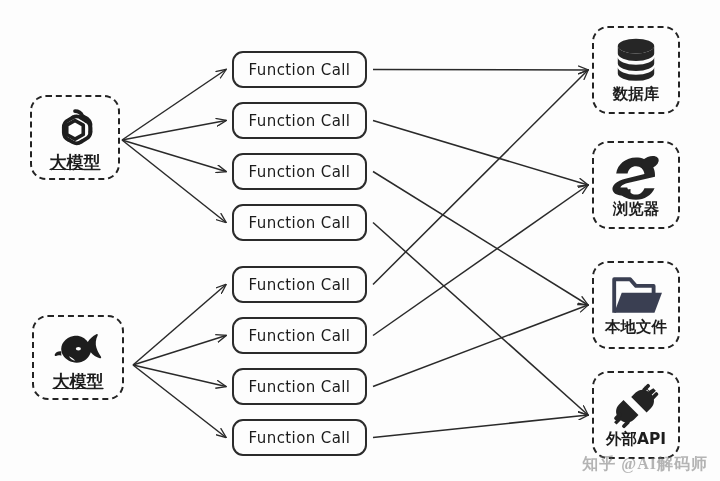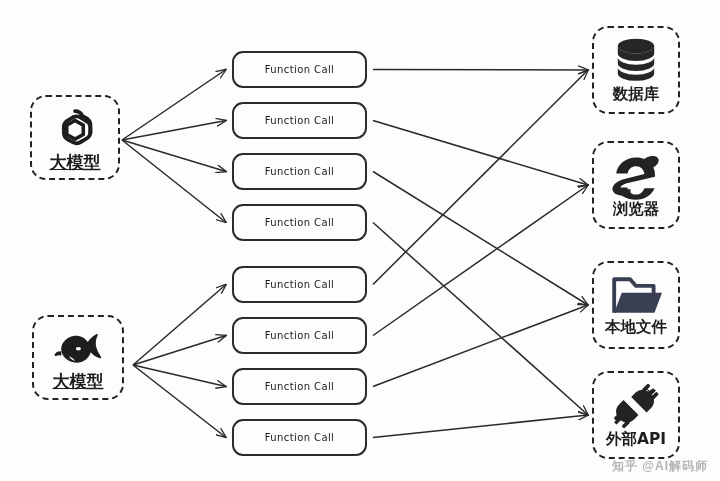--- a/index.html
+++ b/index.html
@@ -61,33 +61,33 @@
     height: 37px;
     border: 2px solid #2b2b2b;
     border-radius: 11px;
     background: #fdfdfd;
     display: flex;
     align-items: center;
     justify-content: center;
   }
   .fc-label {
     font-family: "DejaVu Sans", sans-serif;
-    font-size: 10px;
+    font-size: 15px;
     color: #1b1b1b;
     letter-spacing: 0.4px;
     white-space: nowrap;
   }
 
   
   #watermark {
     position: absolute;
     right: 12px;
     bottom: 6px;
-    font-family: Liberation Sans, sans-serif;
-    font-size: 12px;
+    font-family: Liberation Serif, serif;
+    font-size: 16px;
     font-weight: bold;
     color: rgba(120,120,120,0.55);
     white-space: nowrap;
     letter-spacing: 1px;
     margin-left: 35px;
   }
 </style>
 </head>
 <body>
 

